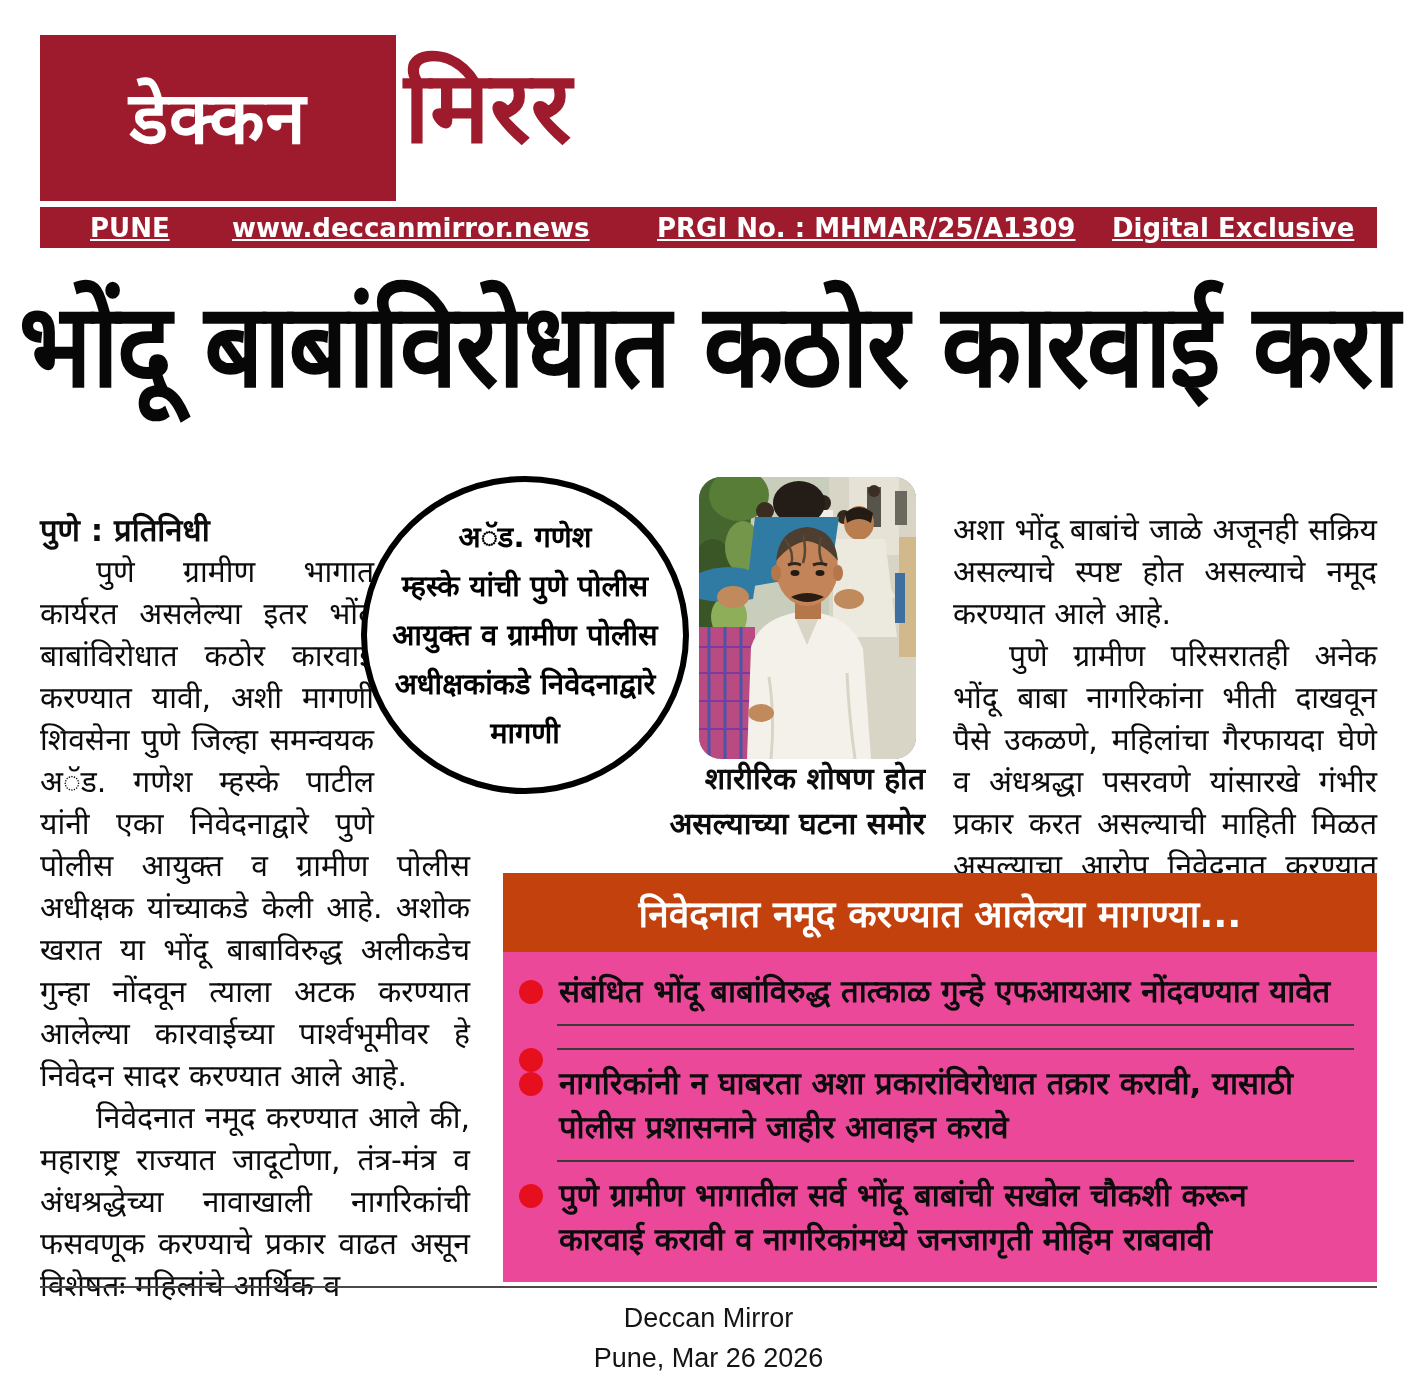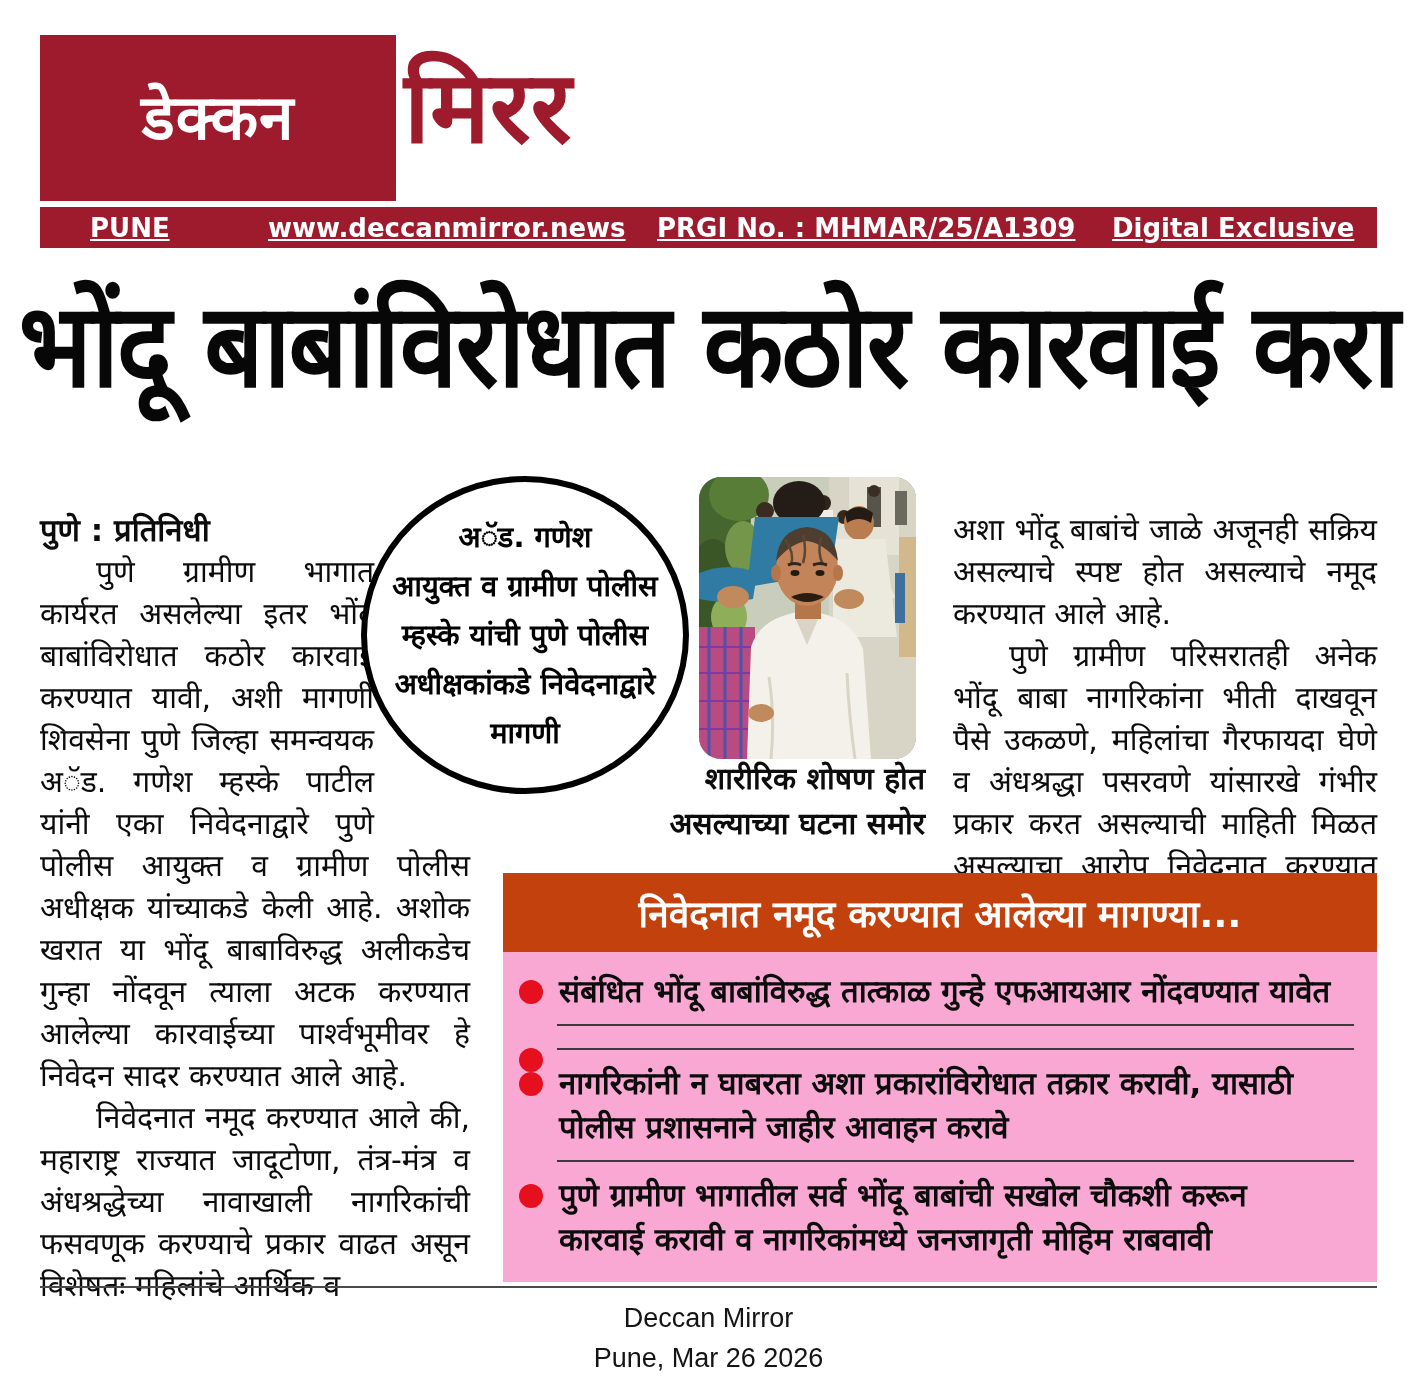--- a/index.html
+++ b/index.html
@@ -7,34 +7,34 @@
     position:relative;width:1417px;height:1397px;background:#ffffff;
     font-family:"DejaVu Sans","Liberation Sans",sans-serif;color:#111;
     overflow:hidden;
   }
   
   .logo-box{
     position:absolute;left:40px;top:35px;width:356px;height:166px;
     background:#9e1b2d;display:flex;align-items:center;justify-content:center;
   }
   .logo-primary{
-    color:#ffffff;font-size:62px;font-weight:bold;line-height:1;
+    color:#ffffff;font-size:72px;font-weight:bold;line-height:1;
     letter-spacing:1px;
   }
   .logo-secondary{
     position:absolute;left:404px;top:48px;color:#9e1b2d;font-size:100px;
     font-weight:bold;line-height:1.2;
   }
   .info-bar{
     position:absolute;left:40px;top:207px;width:1337px;height:41px;
     background:#9e1b2d;color:#ffffff;font-weight:bold;font-size:26px;
   }
   .info-bar span{position:absolute;top:6px;white-space:nowrap;text-decoration:underline;}
   .ib-city{left:50px;}
-  .ib-site{left:192px;margin-left:36px;}
+  .ib-site{left:192px;}
   .ib-prgi{left:617px;}
   .ib-edition{left:1072px;}
   
   .headline{
     position:absolute;left:40px;top:262px;width:1337px;height:168px;
     display:flex;align-items:center;justify-content:center;
     font-size:104px;font-weight:900;color:#070707;line-height:1;
     transform:scaleY(1.12);transform-origin:center;letter-spacing:-2px;
     white-space:nowrap;
   }
@@ -66,21 +66,21 @@
     box-shadow:0 0 0 1px rgba(0,0,0,.55) inset;
   }
   .photo svg{display:block;width:100%;height:100%;}
   
   .demands{position:absolute;left:503px;top:873px;width:874px;}
   .demands-header{
     height:79px;background:#c2410c;color:#ffffff;font-weight:bold;font-size:37px;
     display:flex;align-items:center;justify-content:center;
   }
   .demands-list{
-    list-style:none;margin:0;padding:6px 17px 10px 0;background:#f9a8d4;
+    list-style:none;margin:0;padding:6px 17px 10px 0;background:#ec4899;
   }
   .demands-list li{
     position:relative;padding:11px 14px 11px 56px;
     font-weight:bold;font-size:31px;line-height:44px;color:#0c0c0c;
   }
   .demands-list li + li{border-top:2px solid #3a3a3a;margin-left:54px;padding-left:2px;margin-right:6px;}
   .demands-list li + li .dot{left:-38px;}
   .dot{
     position:absolute;left:16px;top:22px;width:24px;height:24px;border-radius:50%;
     background:#e60f1e;
@@ -114,22 +114,22 @@
 
   <div class="col col1">
     <div class="circle-spacer"></div>
     <p class="byline">पुणे : प्रतिनिधी</p>
     <p class="indent">पुणे ग्रामीण भागात कार्यरत असलेल्या इतर भोंदू बाबांविरोधात कठोर कारवाई करण्यात यावी, अशी मागणी शिवसेना पुणे जिल्हा समन्वयक अॅड. गणेश म्हस्के पाटील यांनी एका निवेदनाद्वारे पुणे पोलीस आयुक्त व ग्रामीण पोलीस अधीक्षक यांच्याकडे केली आहे. अशोक खरात या भोंदू बाबाविरुद्ध अलीकडेच गुन्हा नोंदवून त्याला अटक करण्यात आलेल्या कारवाईच्या पार्श्वभूमीवर हे निवेदन सादर करण्यात आले आहे.</p>
     <p class="indent">निवेदनात नमूद करण्यात आले की, महाराष्ट्र राज्यात जादूटोणा, तंत्र-मंत्र व अंधश्रद्धेच्या नावाखाली नागरिकांची फसवणूक करण्याचे प्रकार वाढत असून विशेषतः महिलांचे आर्थिक व</p>
   </div>
 
   <div class="callout">
     <div>अॅड. गणेश</div>
+    <div>म्हस्के यांची पुणे पोलीस</div>
     <div>आयुक्त व ग्रामीण पोलीस</div>
-    <div>म्हस्के यांची पुणे पोलीस</div>
     <div>अधीक्षकांकडे निवेदनाद्वारे</div>
     <div>मागणी</div>
   </div>
 
   <div class="photo">
     <svg viewBox="0 0 217 282" preserveAspectRatio="none">
 
       <rect x="0" y="0" width="217" height="282" fill="#c9cdbb"></rect>
       <rect x="130" y="0" width="87" height="282" fill="#d8d5c6"></rect>
       <rect x="150" y="0" width="50" height="78" fill="#e6e3d6"></rect>

